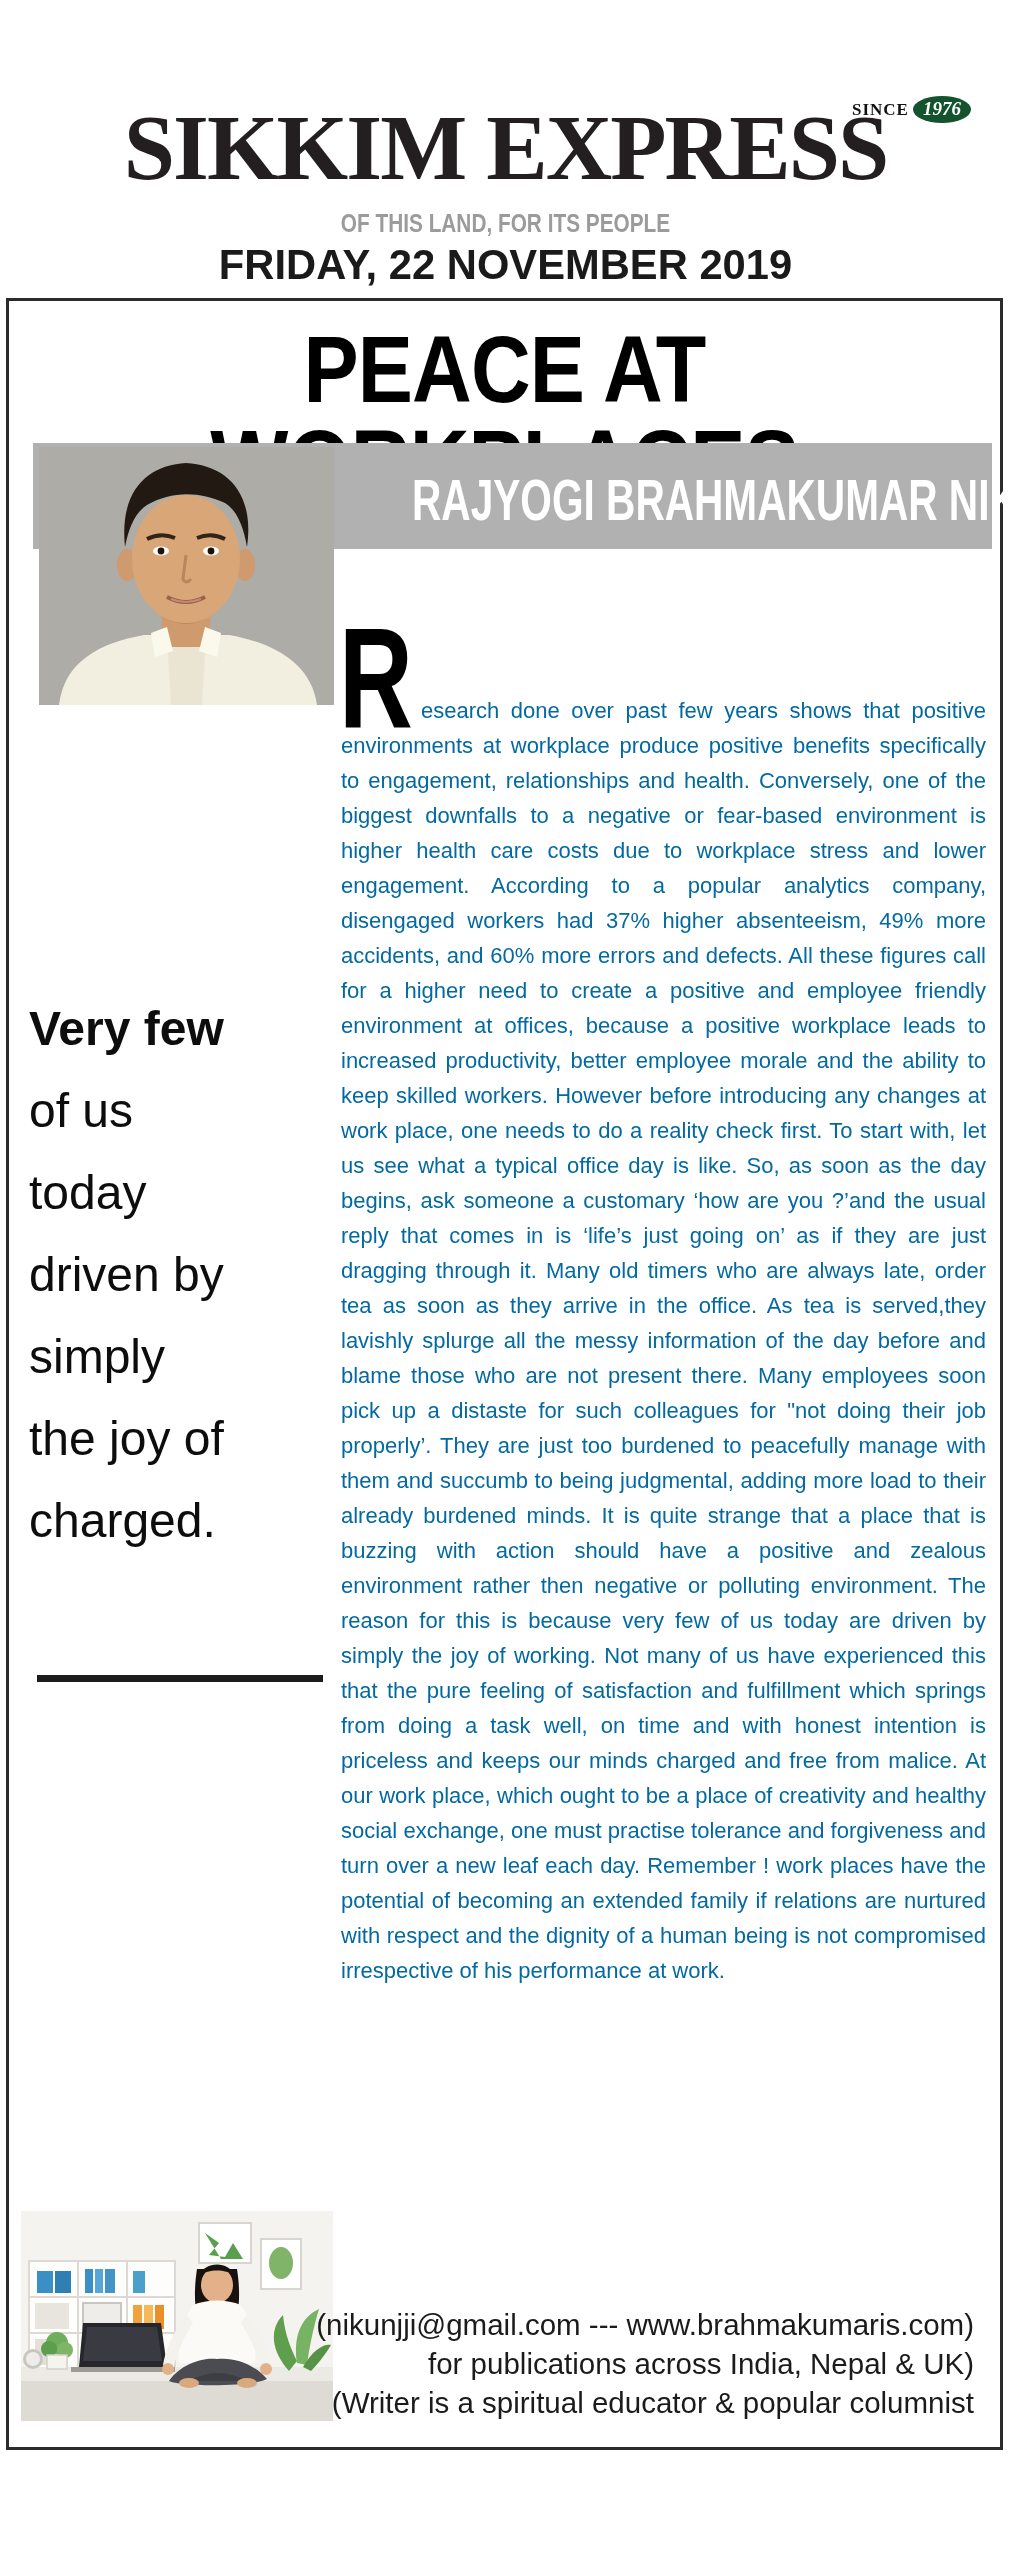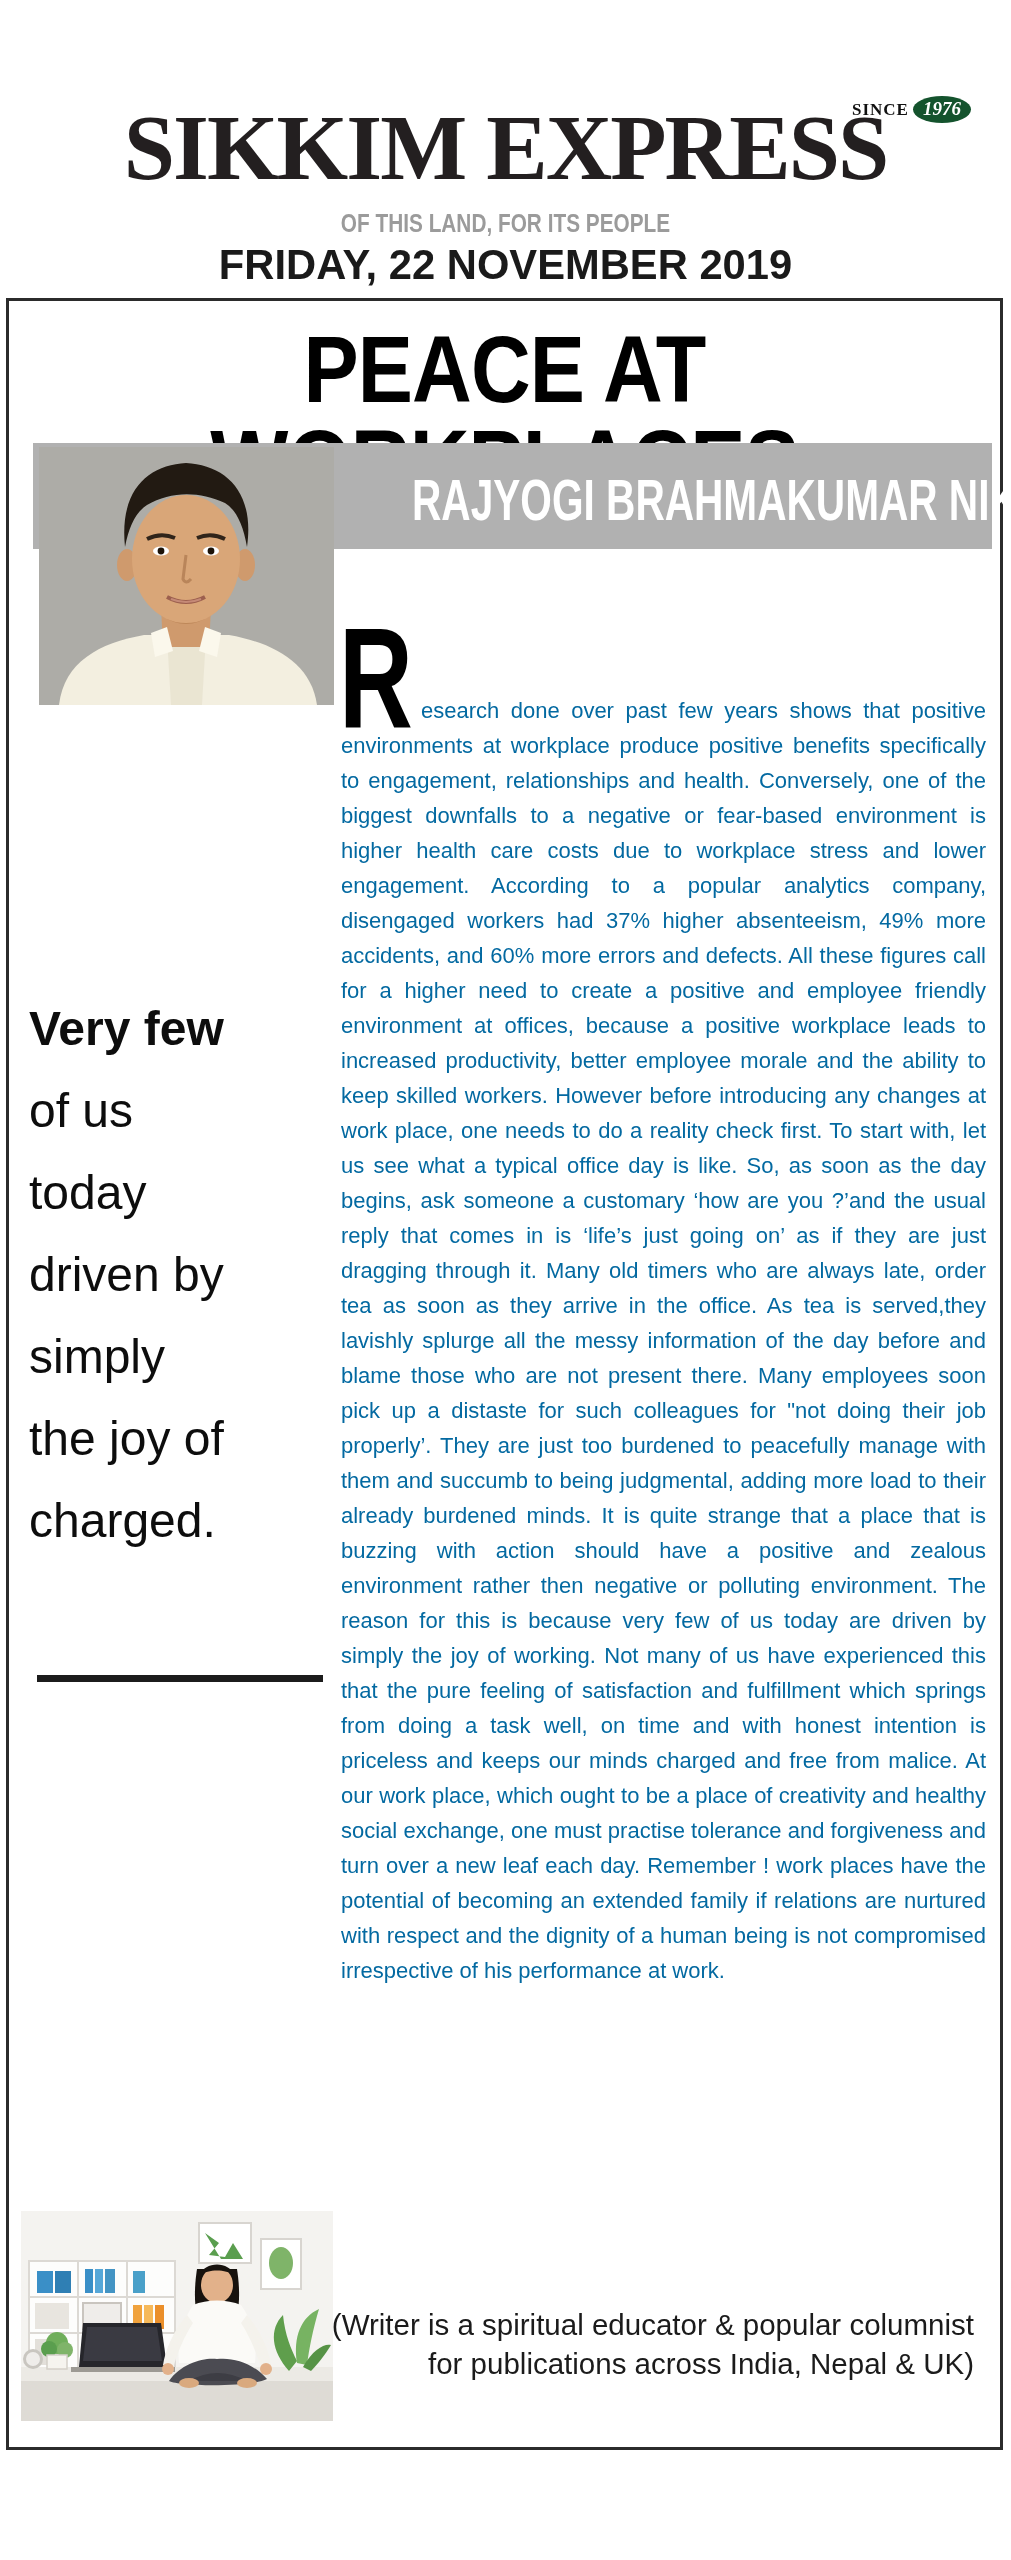--- a/index.html
+++ b/index.html
@@ -226,18 +226,19 @@
       <circle cx="147" cy="158" r="6" fill="#e2b18a"></circle>
       <circle cx="245" cy="158" r="6" fill="#e2b18a"></circle>
 
       <path d="M148,170 C160,152 184,146 196,148 C212,146 232,152 246,168 C232,176 160,176 148,170 Z" fill="#4b4b52"></path>
       <path d="M168,170 Q196,154 226,170 Z" fill="#3d3d44"></path>
       <ellipse cx="226" cy="172" rx="10" ry="5" fill="#d9a97e"></ellipse>
       <ellipse cx="168" cy="172" rx="10" ry="5" fill="#d9a97e"></ellipse>
     </svg>
 
     <div class="footer-block">
+      <div>(nikunjji@gmail.com --- www.brahmakumaris.com)</div>
+      <div>for publications across India, Nepal &amp; UK)</div>
       <div>(Writer is a spiritual educator &amp; popular columnist</div>
-      <div>for publications across India, Nepal &amp; UK)</div>
     </div>
 
   </div>
 </div>
 
 </body></html>

